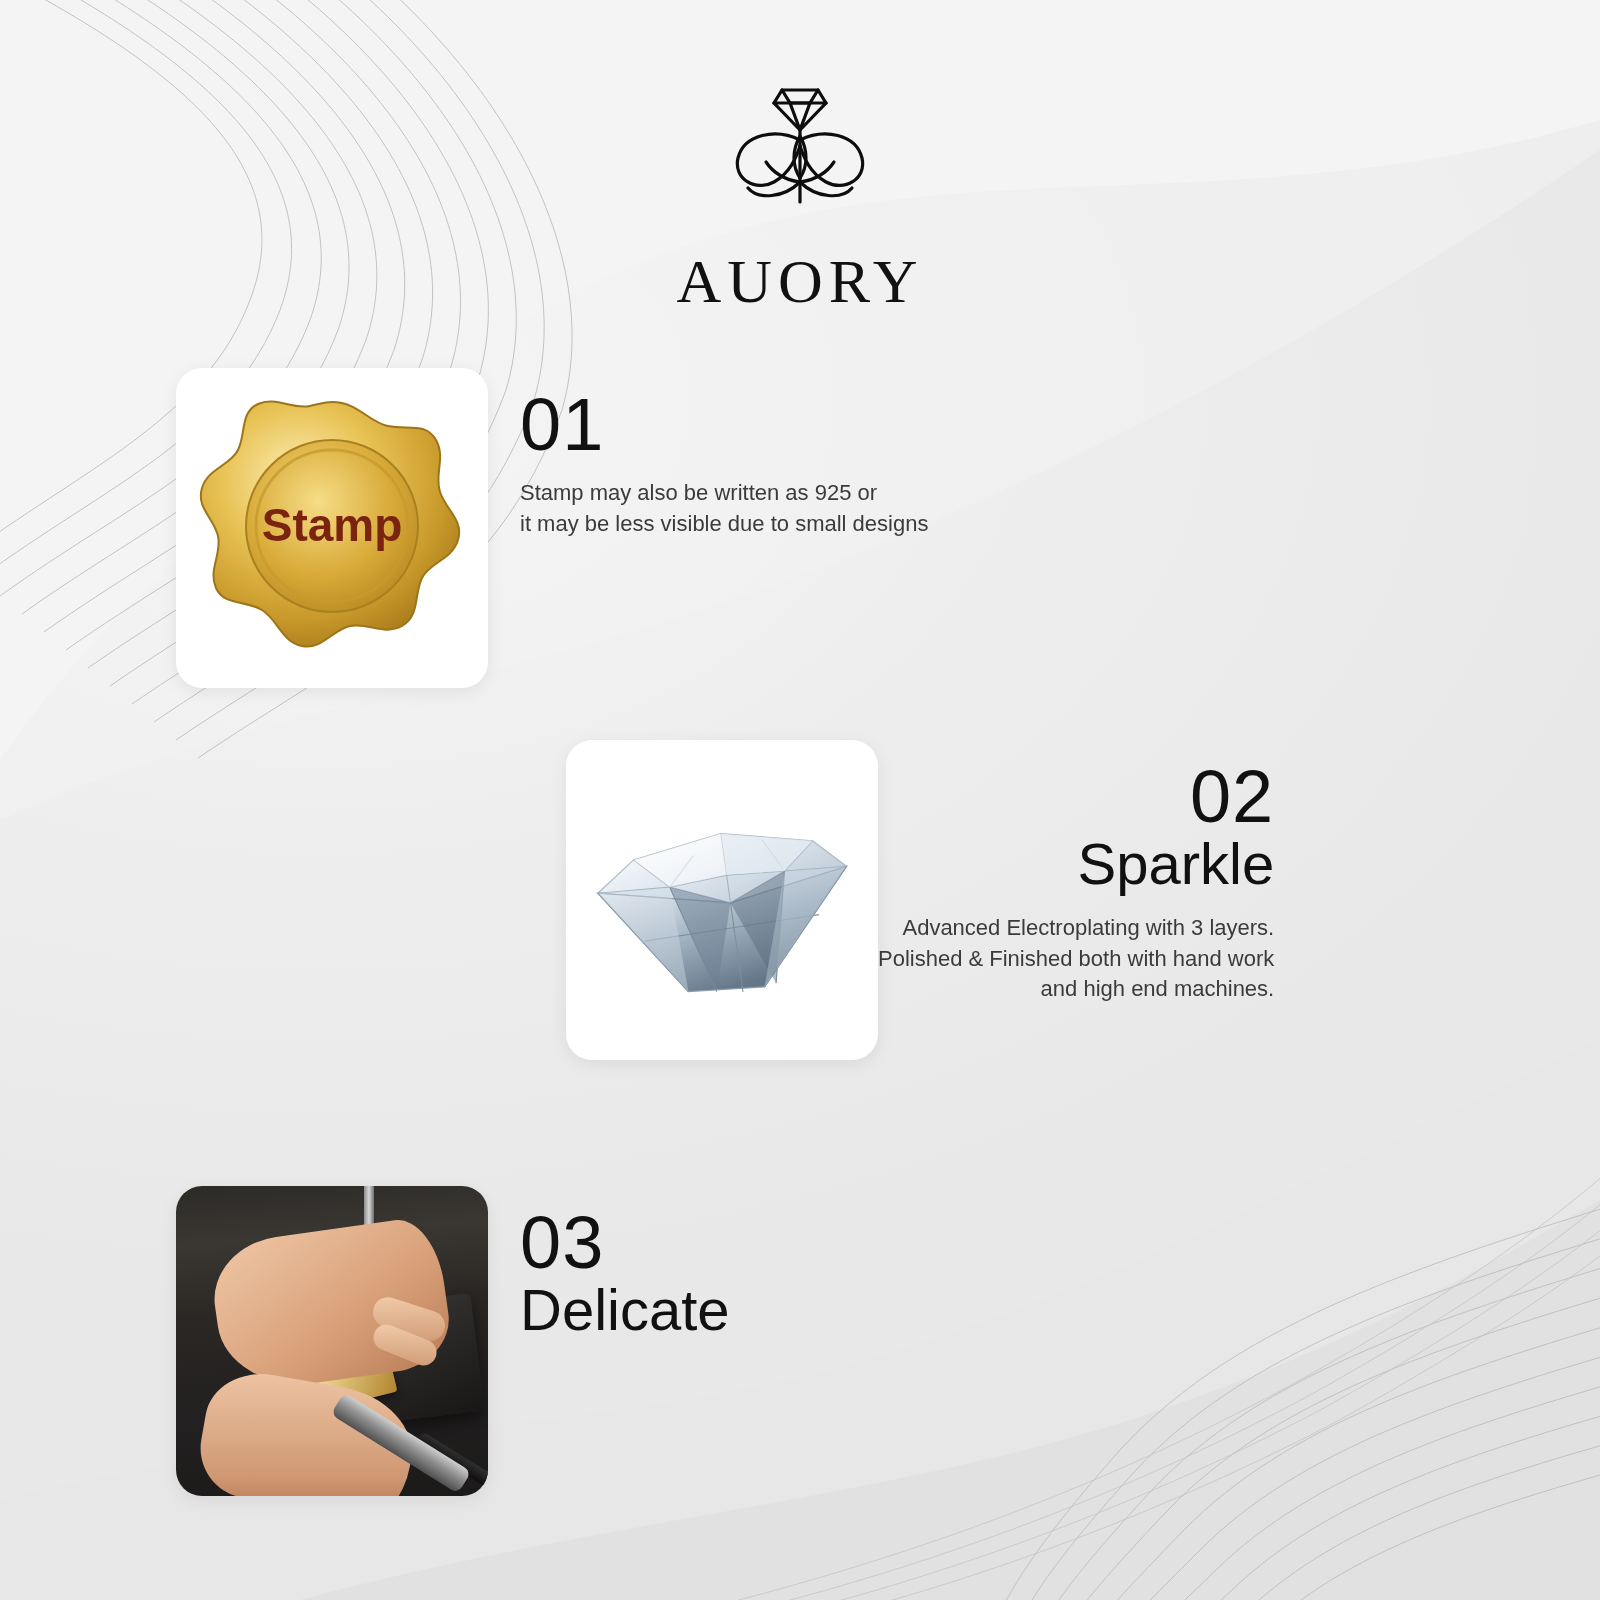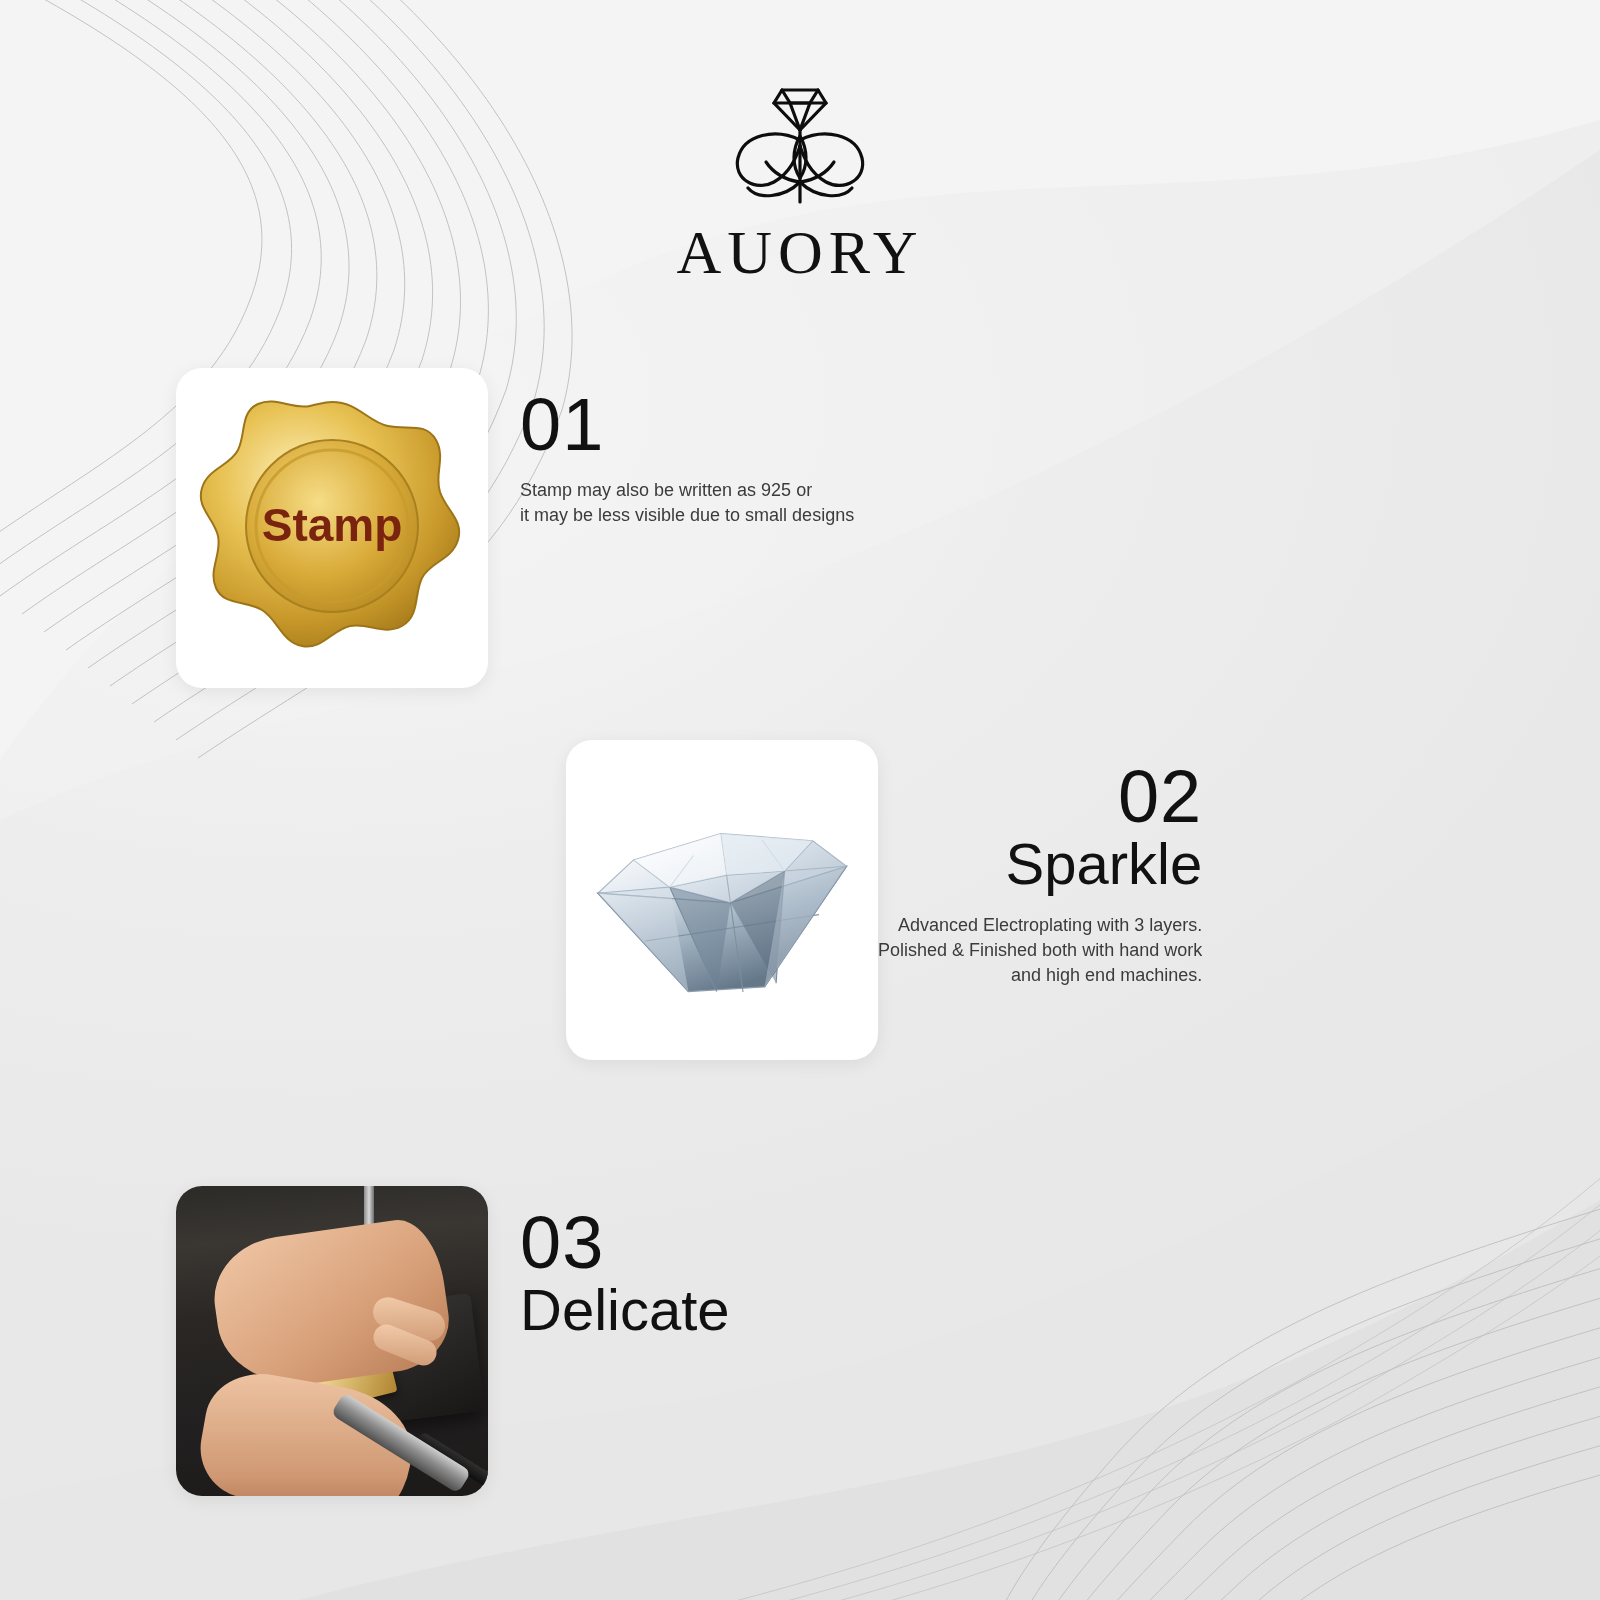--- a/index.html
+++ b/index.html
@@ -32,20 +32,21 @@
 
   
   .brand {
     position: absolute;
     top: 70px;
     left: 0;
     width: 1600px;
     display: flex;
     flex-direction: column;
     align-items: center;
+    gap: 29px;
   }
   .brand-mark {
     width: 200px;
     height: 135px;
   }
   .brand-name {
     margin-top: 16px;
     font-family: "Liberation Serif", serif;
     font-size: 62px;
     letter-spacing: 6px;
@@ -88,21 +89,21 @@
     margin-top: 2px;
   }
   .step-lead {
     font-size: 33px;
     line-height: 1.28;
     color: #111;
     margin-top: 16px;
     max-width: 640px;
   }
   .step-sub {
-    font-size: 18px;
+    font-size: 22px;
     line-height: 1.38;
     color: #3b3b3b;
     margin-top: 18px;
     max-width: 680px;
   }
 
   
   #feature-1 { top: 368px; left: 176px; }
   #feature-1 .feature-text { margin-left: 32px; }
 

